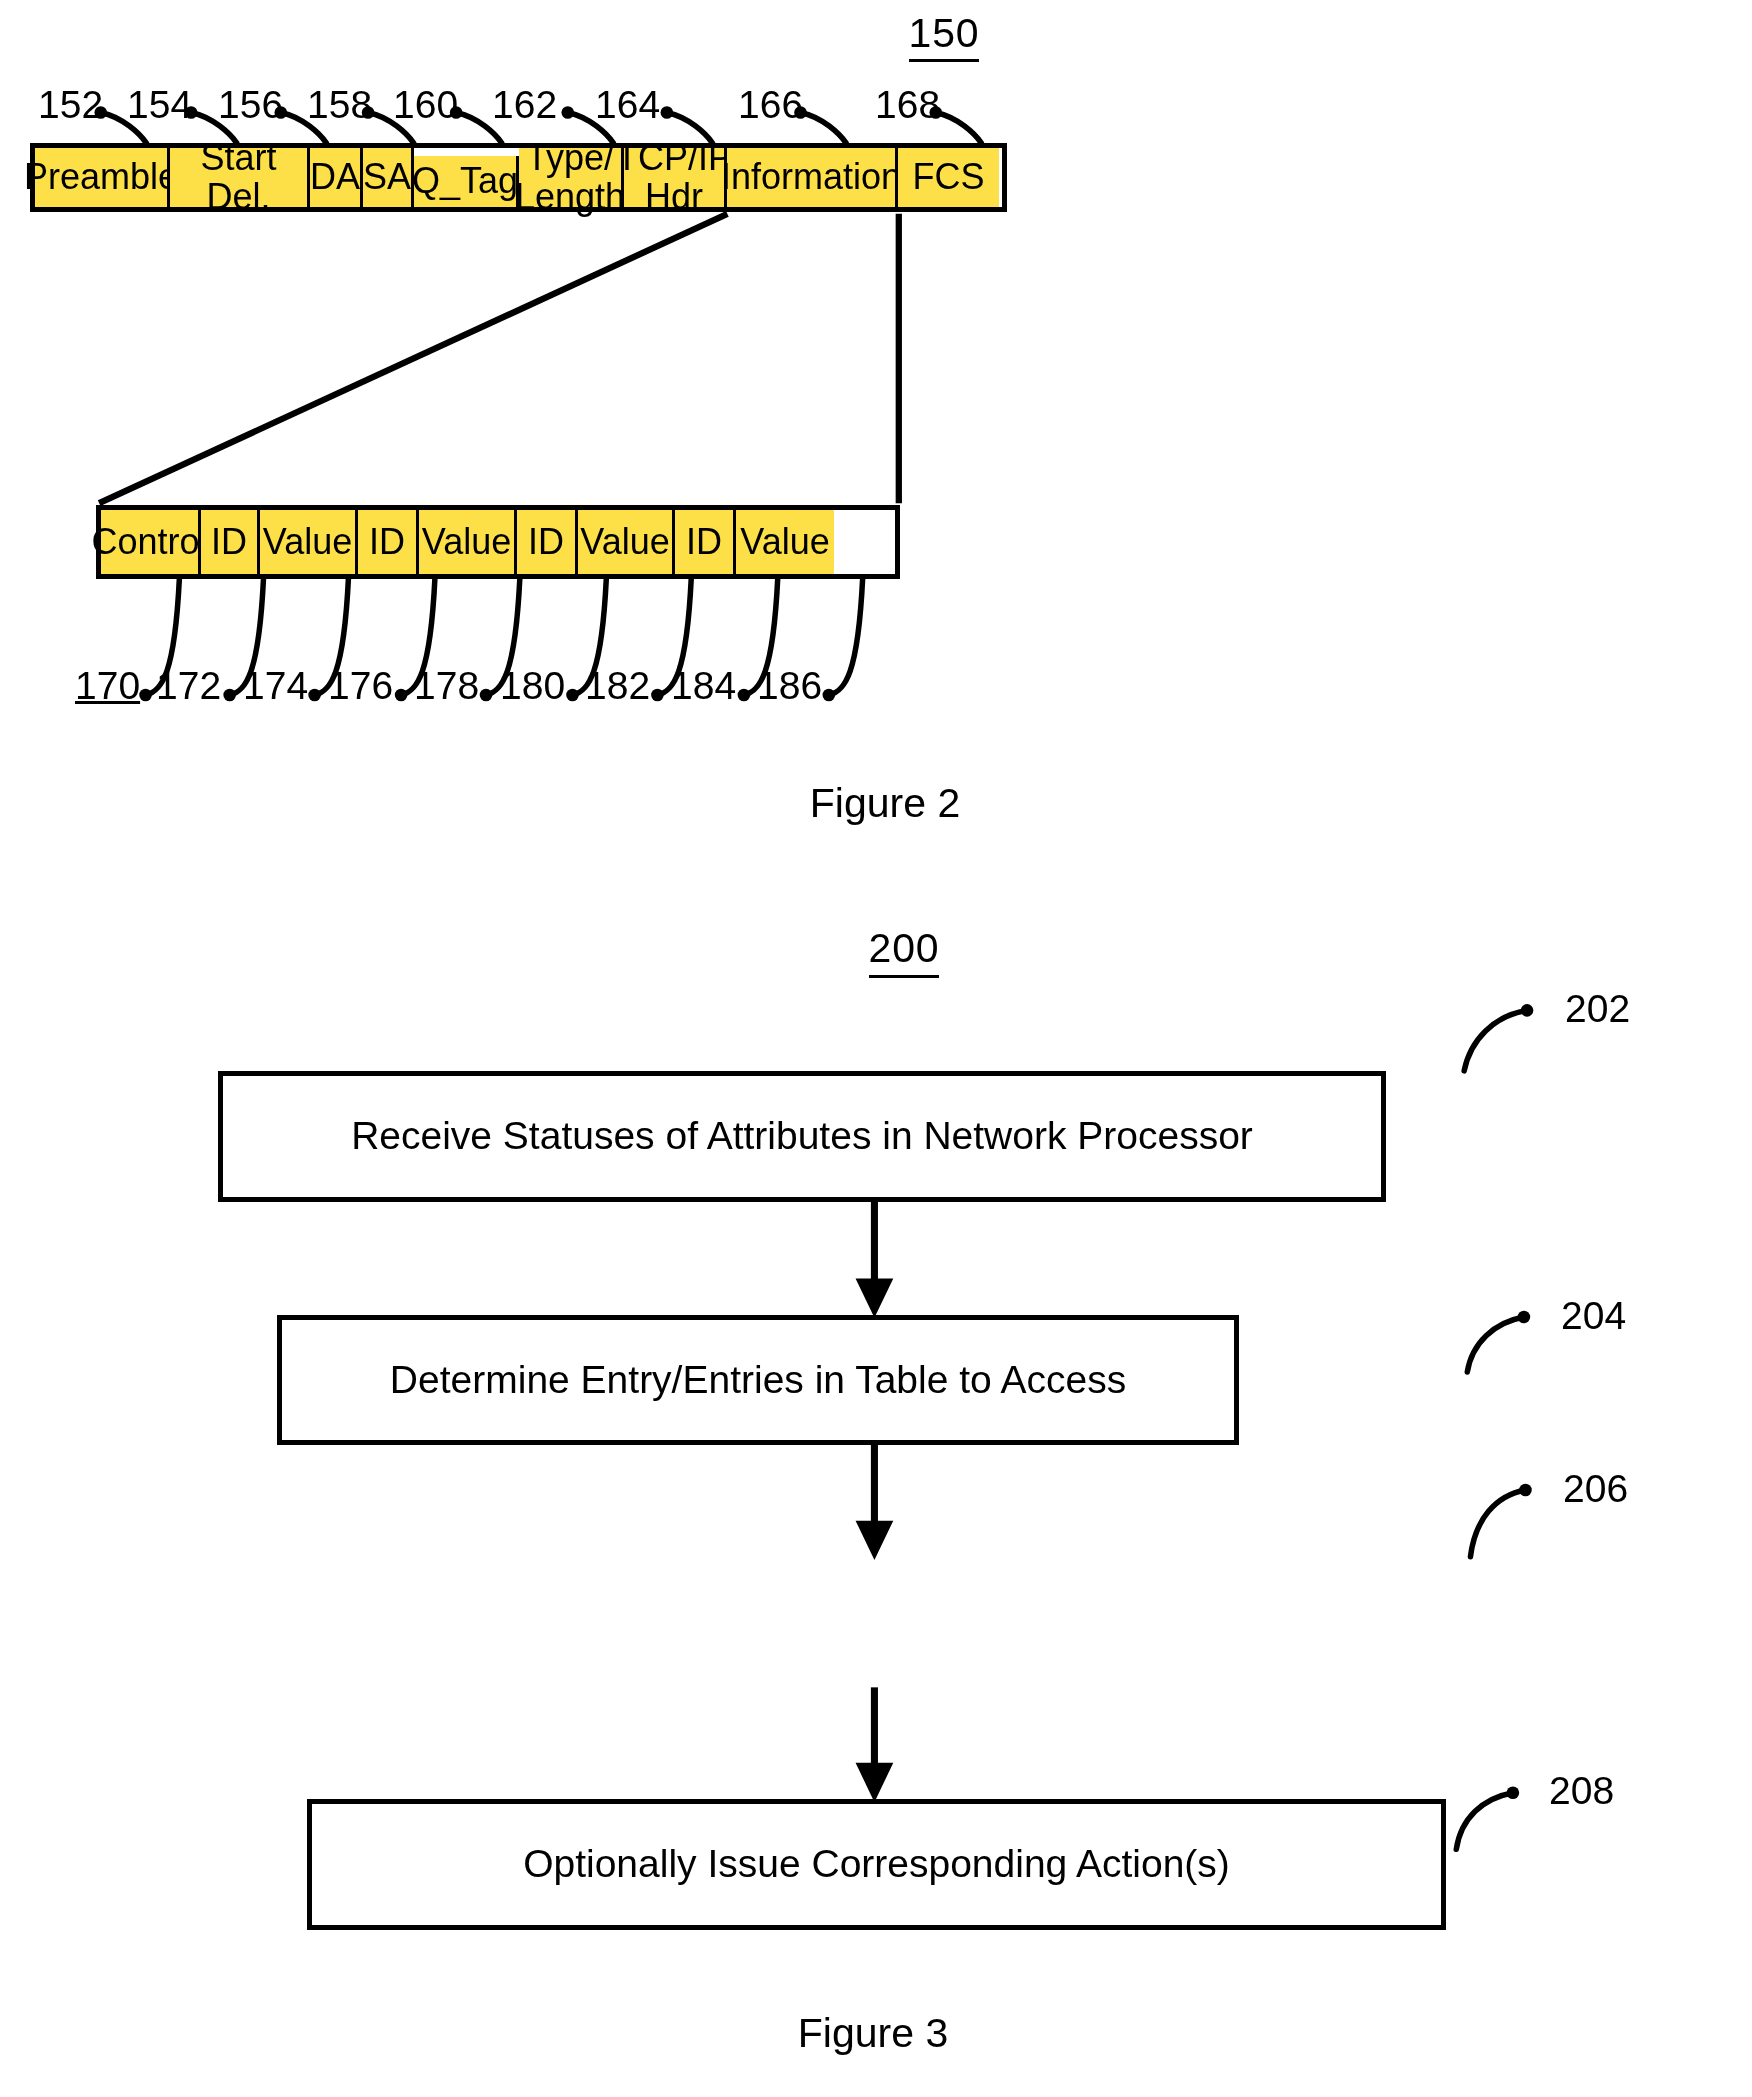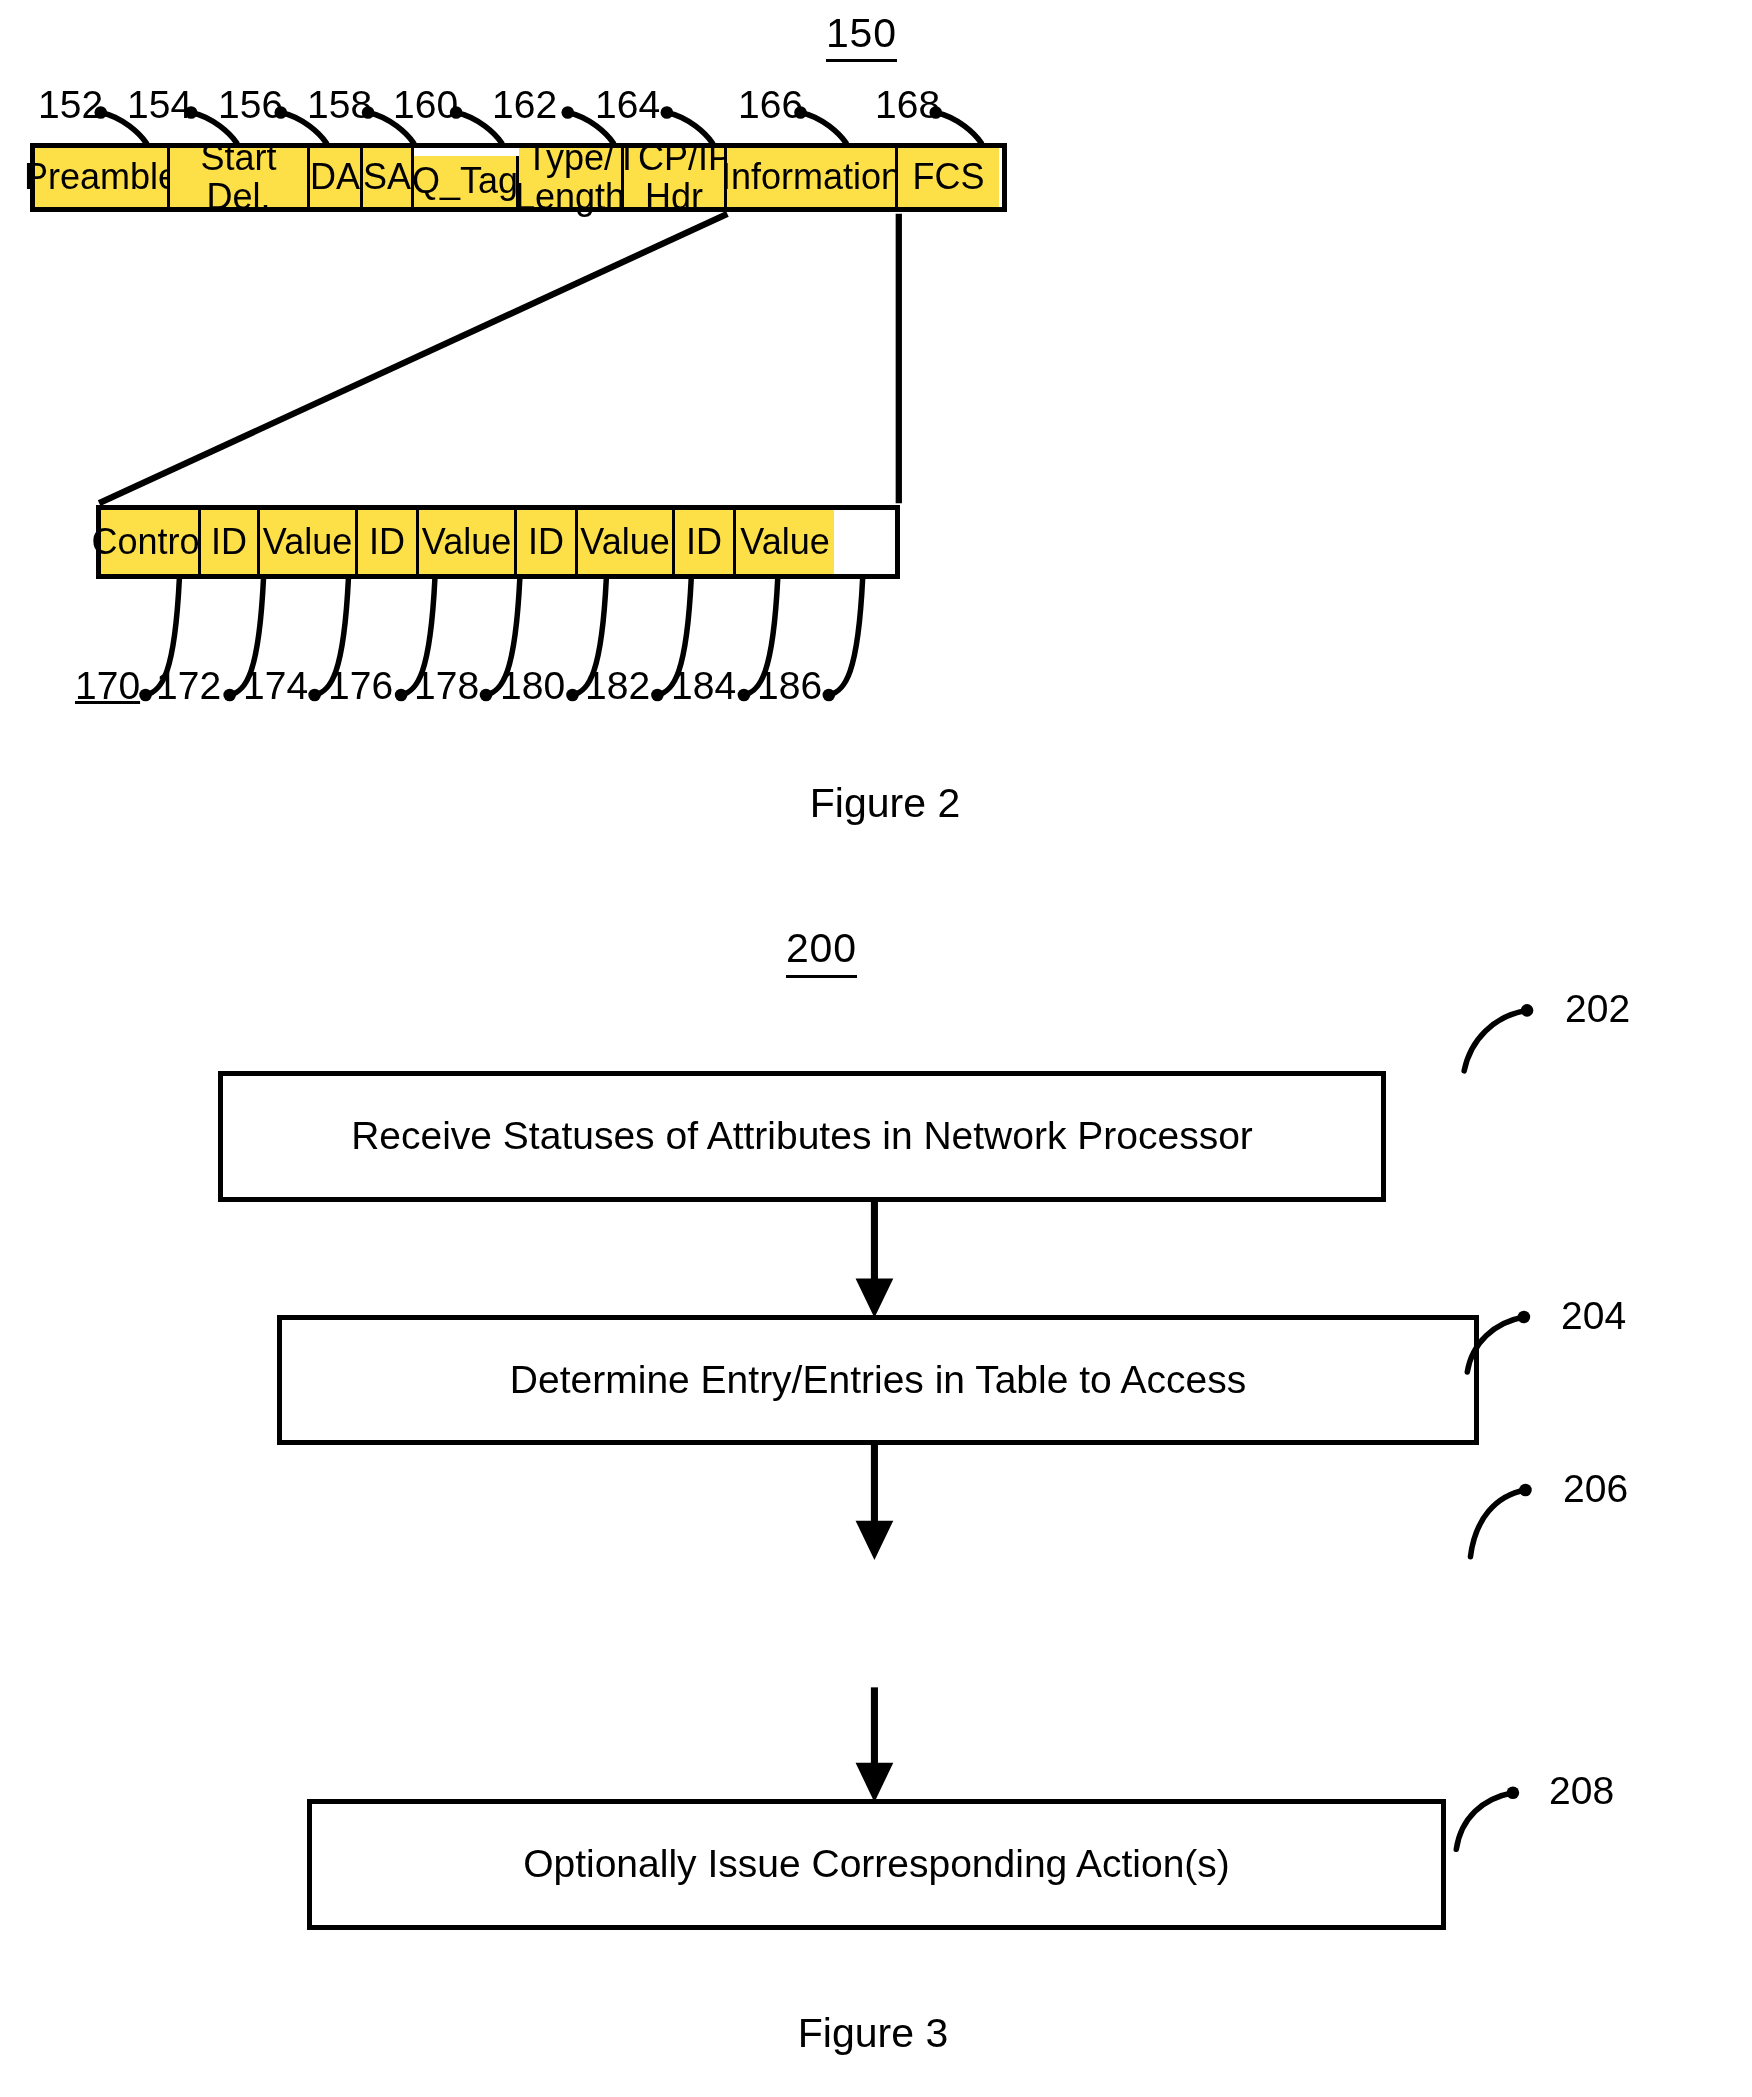--- a/index.html
+++ b/index.html
@@ -23,21 +23,21 @@
     width: 1752px;
     height: 2097px;
   }
 
   
   .fig-num {
     position: absolute;
     font-size: 41px;
     line-height: 1;
     letter-spacing: 0.8px;
-    text-align: left;
+    text-align: center;
     white-space: nowrap;
   }
   .fig-num > span {
     display: inline-block;
     border-bottom: 3.1px solid #000;
     padding-bottom: 5.5px;
   }
 
   
   .fig-caption {
@@ -170,21 +170,21 @@
 
   <div class="fig-num" style="left:786px; top:928px; width:236px;">
     <span>200</span>
   </div>
 
   <div class="flow-box" style="left:218px; top:1071px; width:1168px; height:131px;">
     <span>Receive Statuses of Attributes in Network Processor</span>
   </div>
   <div class="flow-ref" style="left:1565px; top:989px;">202</div>
 
-  <div class="flow-box" style="left:277px; top:1315px; width:1202px; height:130px;">
+  <div class="flow-box" style="left:277px; top:1315px; width:962px; height:130px;">
     <span>Determine Entry/Entries in Table to Access</span>
   </div>
   <div class="flow-ref" style="left:1561px; top:1296px;">204</div>
 
   <div class="flow-ref" style="left:1563px; top:1469px;text-align:right;">206</div>
 
   <div class="flow-box" style="left:307px; top:1799px; width:1139px; height:131px;">
     <span>Optionally Issue Corresponding Action(s)</span>
   </div>
   <div class="flow-ref" style="left:1549px; top:1771px;">208</div>

